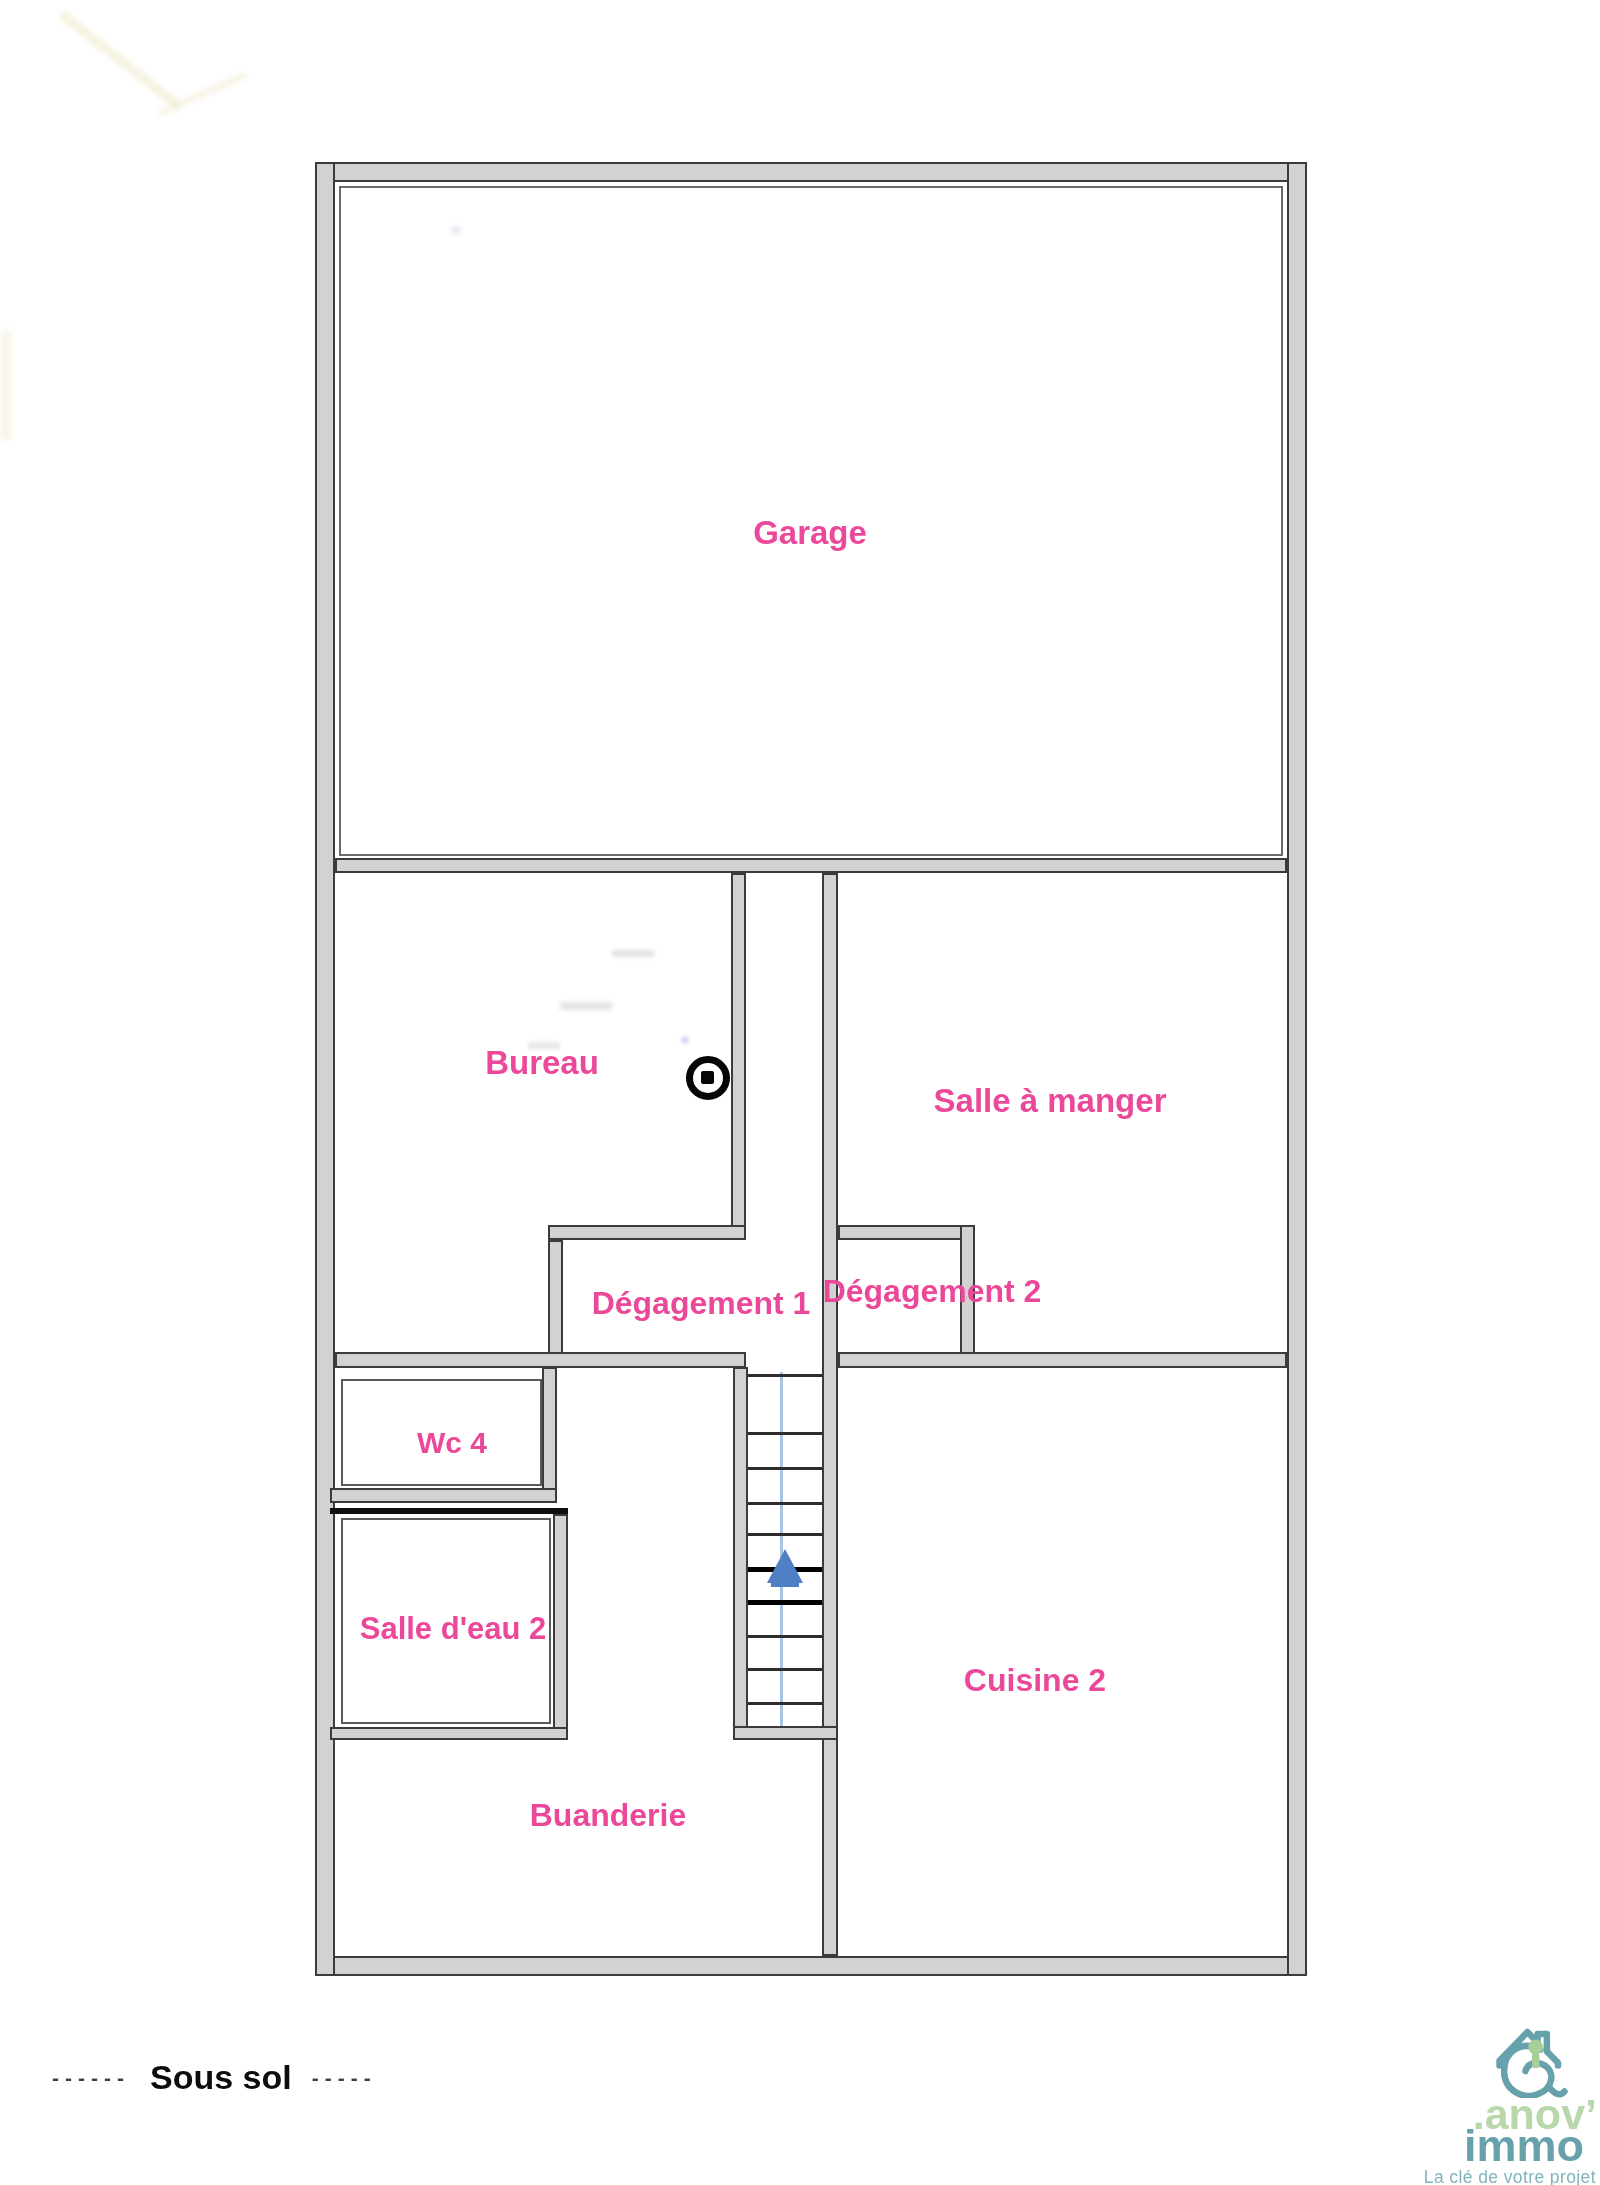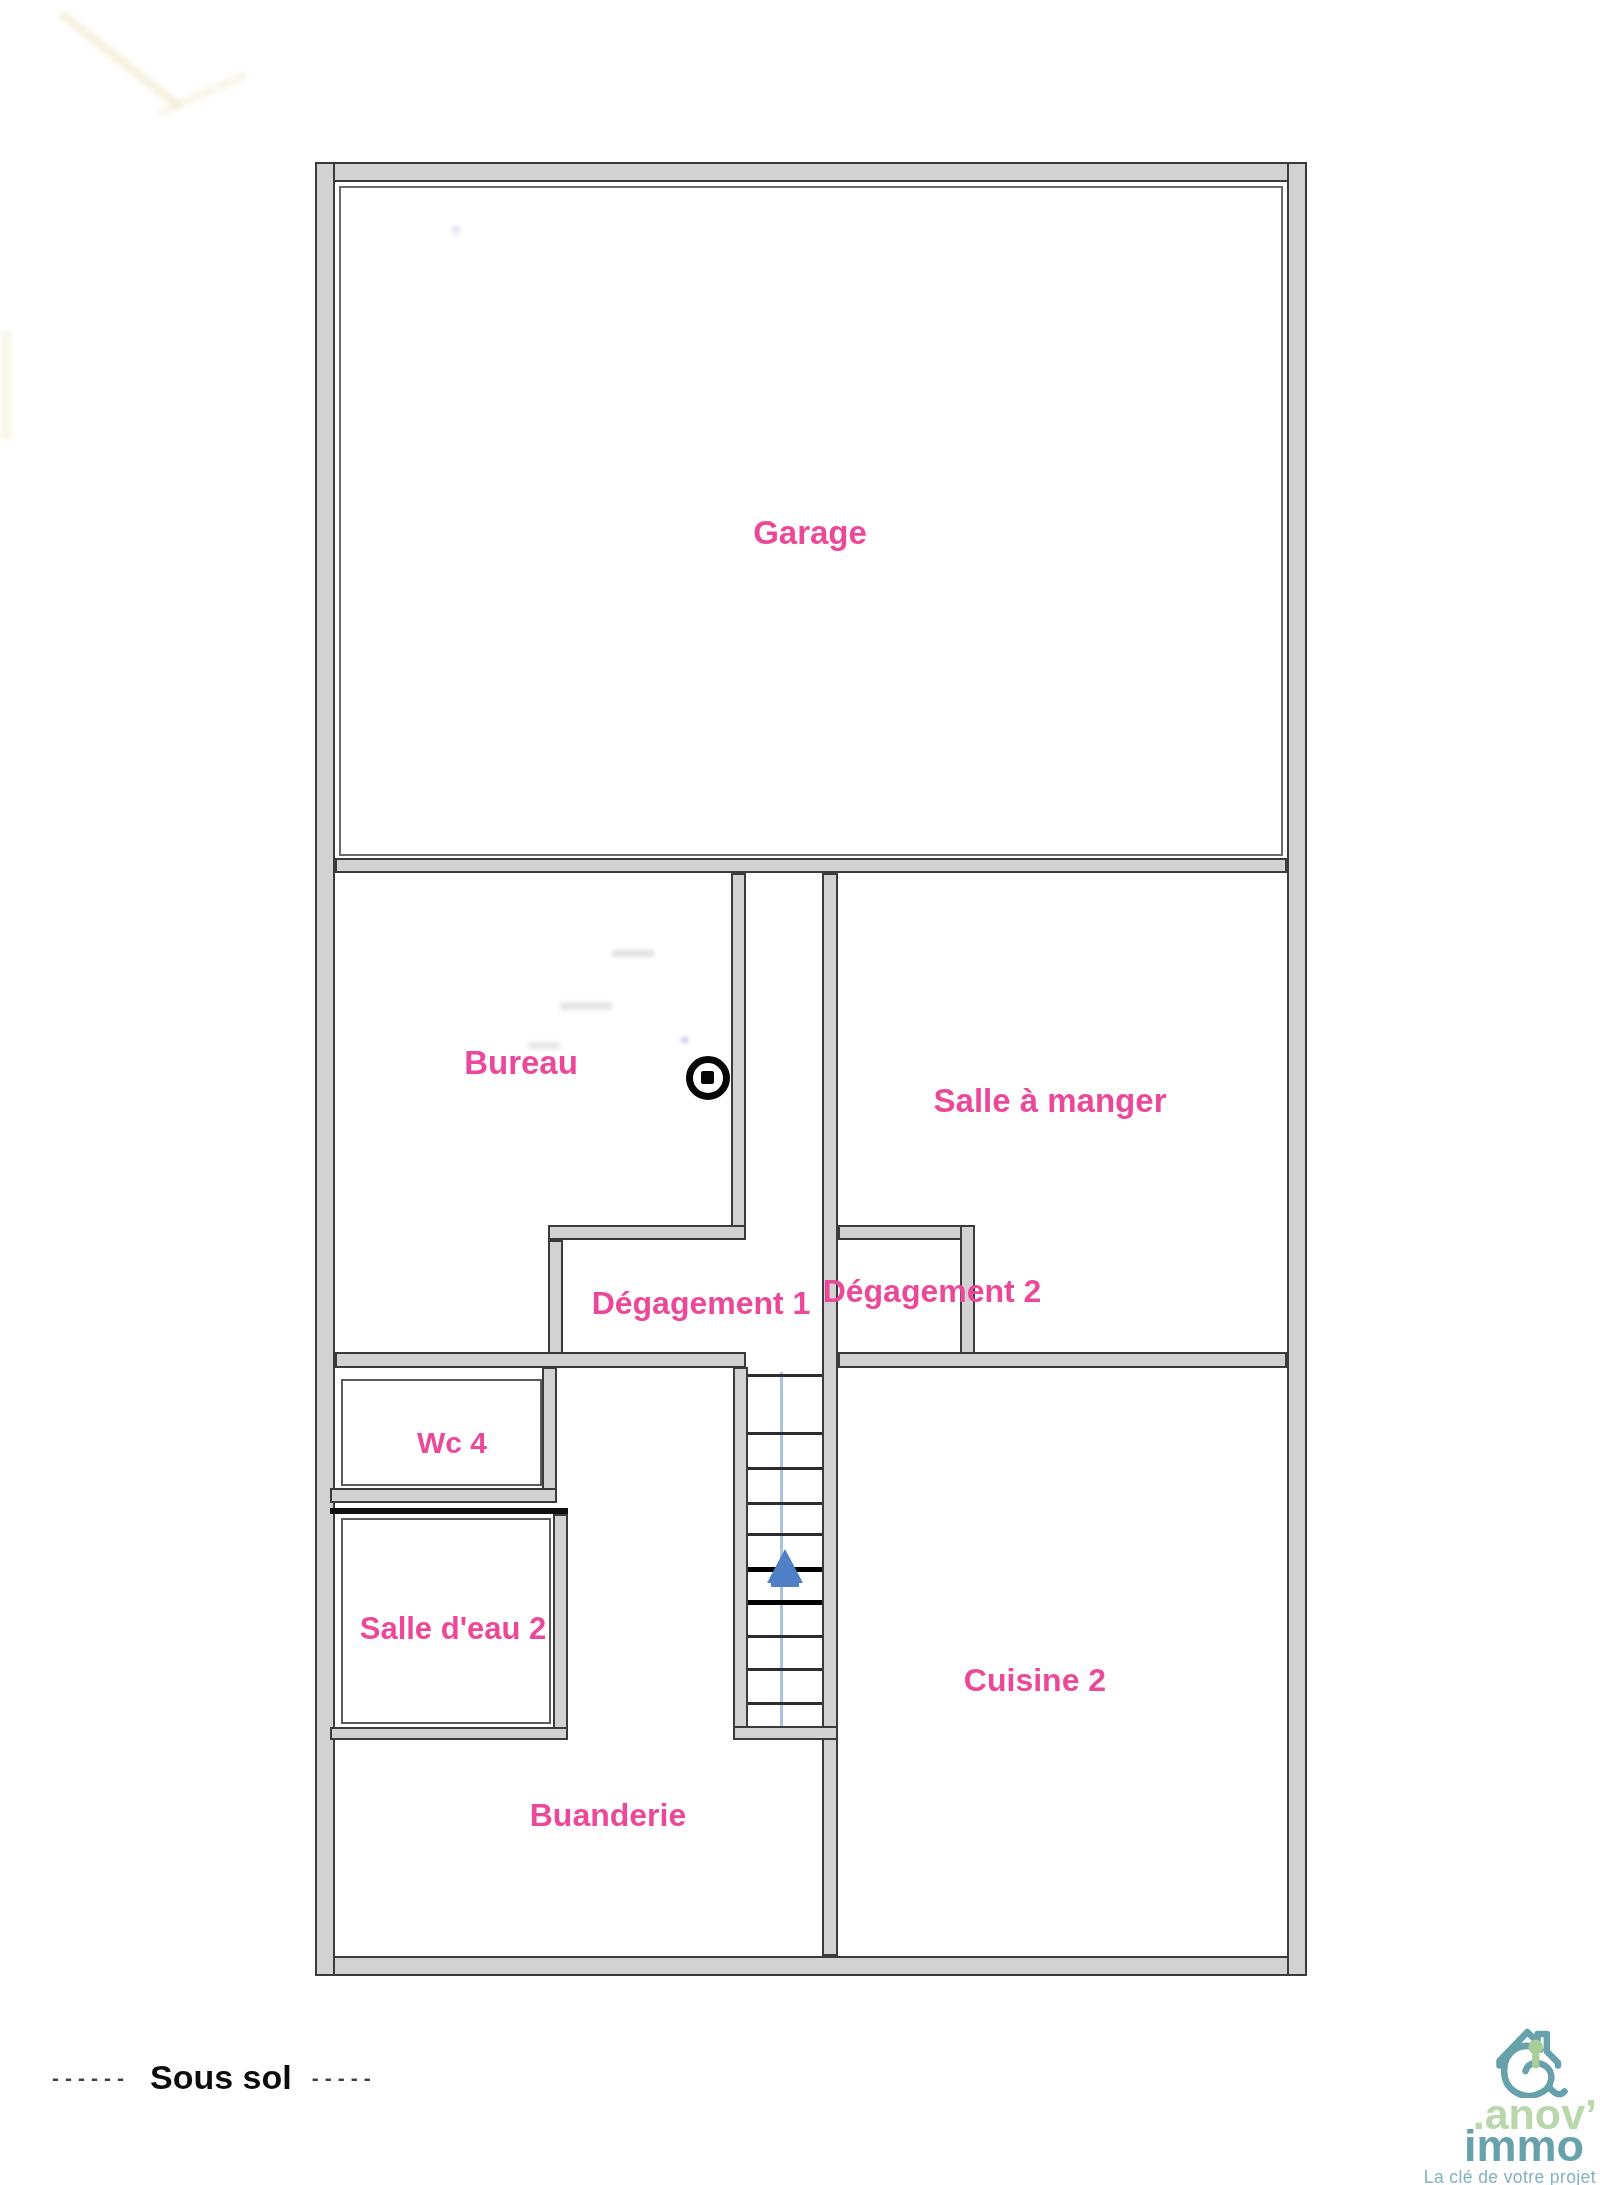--- a/index.html
+++ b/index.html
@@ -86,21 +86,21 @@
     <div class="tread" style="top:1668px;"></div>
     <div class="tread" style="top:1702px;"></div>
     <div class="stair-arrow"></div>
     <div class="stair-arrow-base"></div>
   </div>
 
   <div class="circle-symbol"></div>
   <div class="circle-symbol-dot"></div>
 
   <div class="lbl" style="left:810px;top:533px;">Garage</div>
-  <div class="lbl" style="left:521px;top:1063px;">Bureau</div>
+  <div class="lbl" style="left:542px;top:1063px;">Bureau</div>
   <div class="lbl" style="left:1050px;top:1101px;">Salle à manger</div>
   <div class="lbl" style="left:701px;top:1303px;font-size:32px;">Dégagement 1</div>
   <div class="lbl" style="left:932px;top:1291px;font-size:32px;">Dégagement 2</div>
   <div class="lbl" style="left:452px;top:1443px;font-size:30px;">Wc 4</div>
   <div class="lbl" style="left:434px;top:1629px;font-size:31px;padding-left:38px;">Salle d'eau 2</div>
   <div class="lbl" style="left:1035px;top:1680px;font-size:32px;">Cuisine 2</div>
   <div class="lbl" style="left:608px;top:1815px;font-size:32px;">Buanderie</div>
 
   <div class="footer">
     <span class="dashes">------</span>

